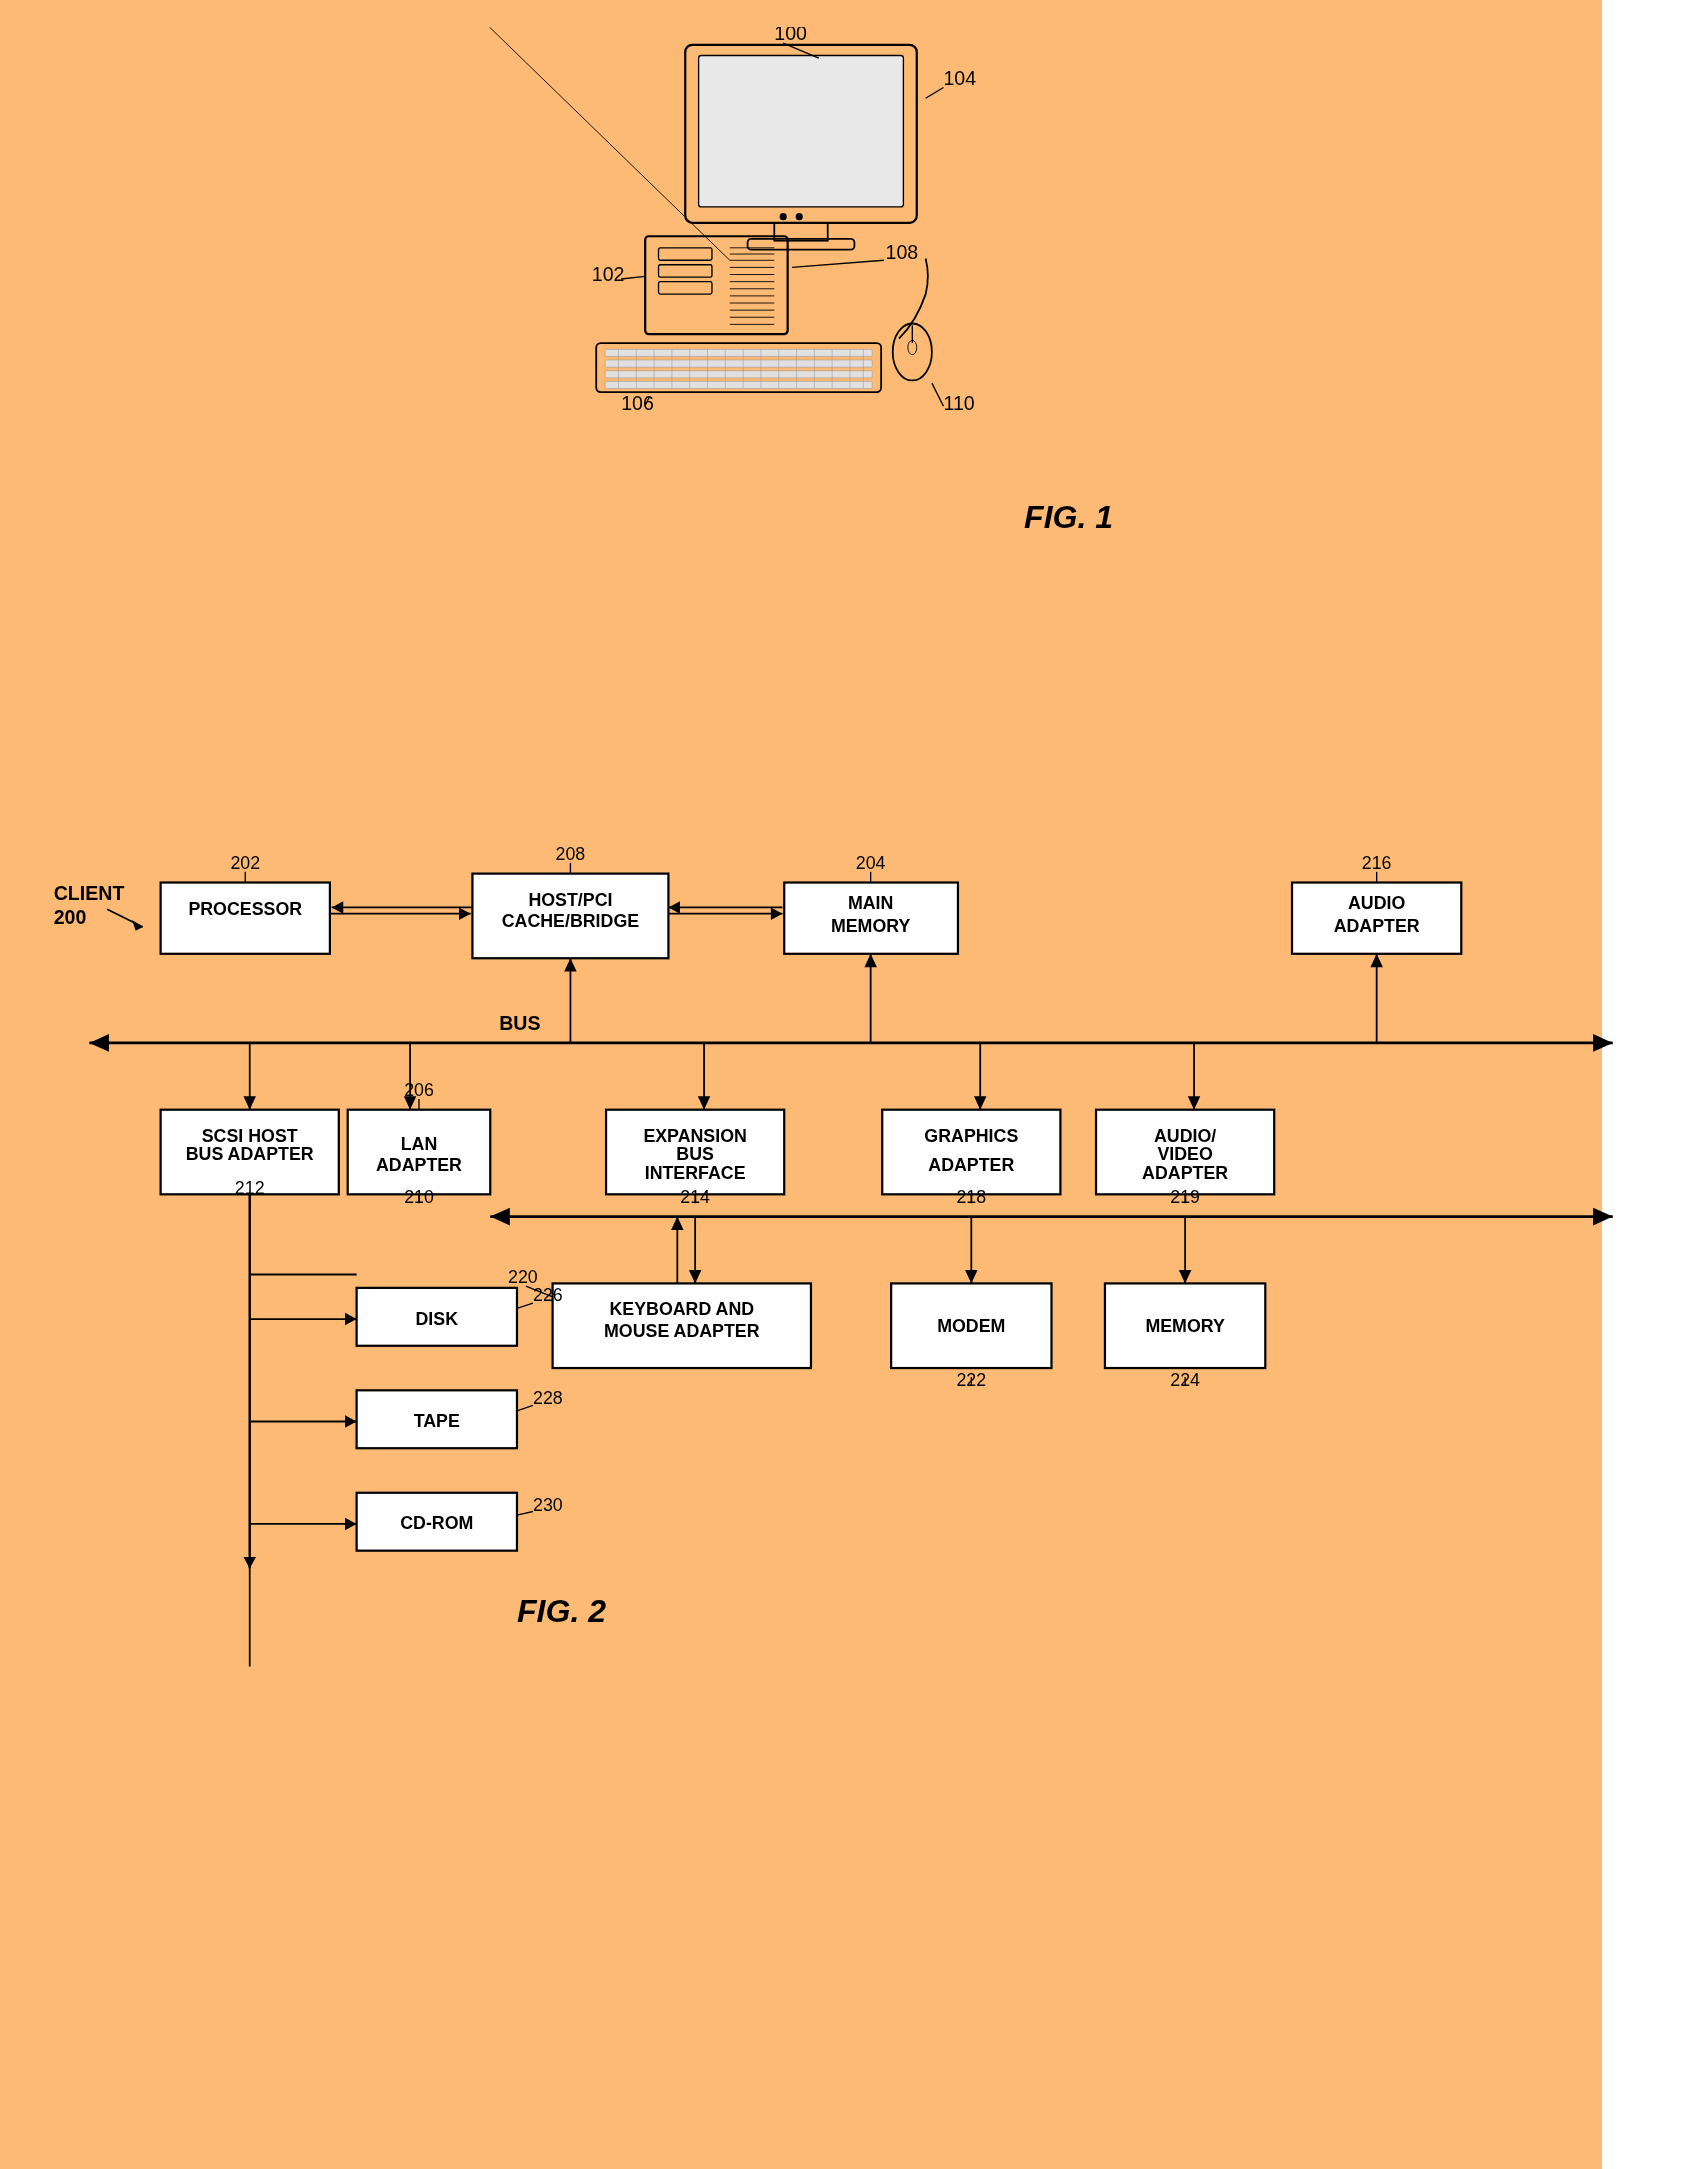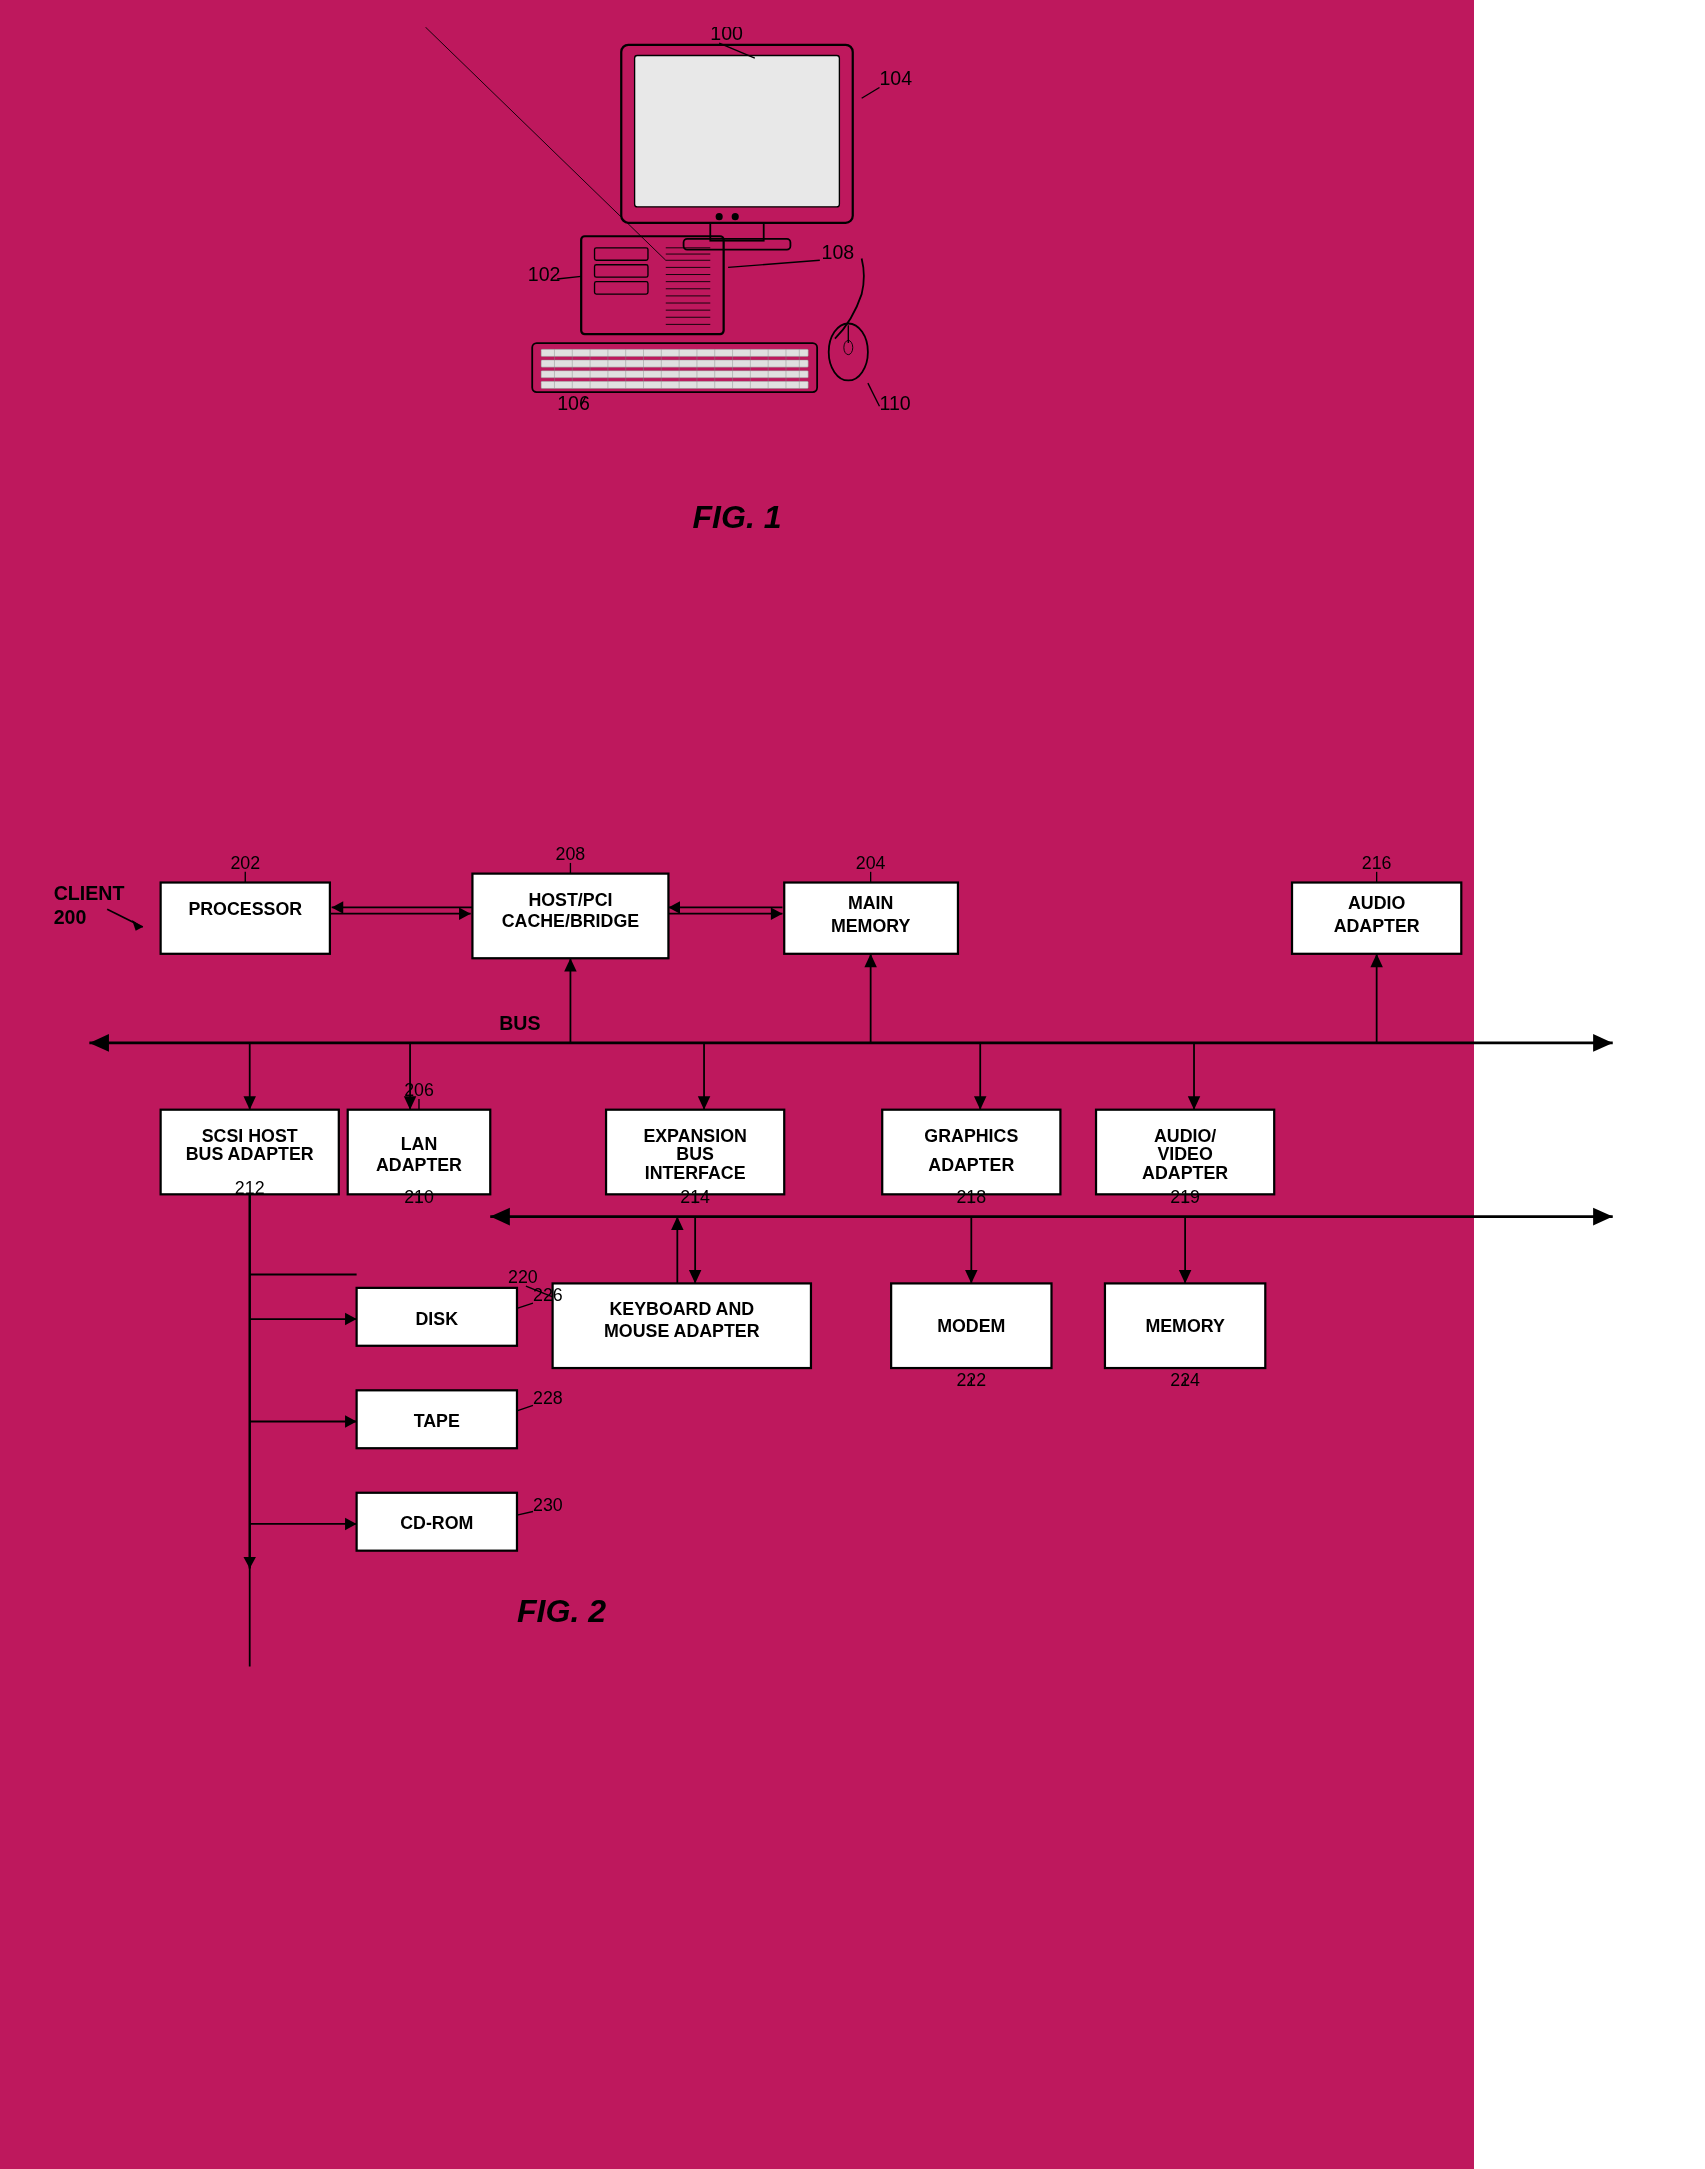--- a/index.html
+++ b/index.html
@@ -6,41 +6,41 @@
     body {
       background: #fff;
       font-family: Arial, sans-serif;
       width: 1706px;
       min-height: 2170px;
       position: relative;
       overflow: hidden;
     }
 
     .page {
-      width: 1474px;
+      width: 1602px;
       min-height: 2170px;
-      background: #be185d;
+      background: #fdba74;
       position: relative;
     }
 
     
     .fig1-container {
       position: absolute;
       top: 27px;
       left: 50%;
       transform: translateX(-50%);
       width: 624px;
       height: 517px;
     }
 
     .fig1-label {
       font-size: 32px;
       font-style: italic;
       font-weight: bold;
-      text-align: center;
+      text-align: right;
       margin-top: 9px;
     }
 
     
     .fig2-container {
       position: absolute;
       top: 624px;
       left: 27px;
       right: 27px;
       height: 1497px;

